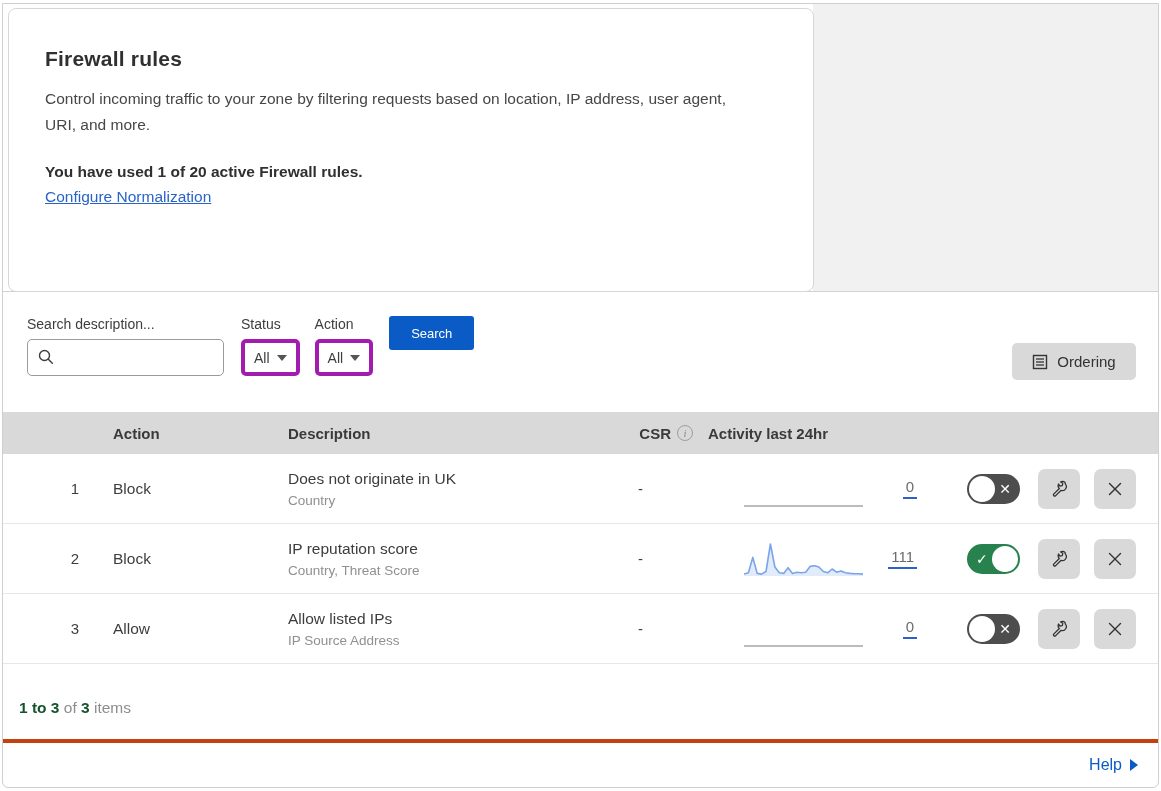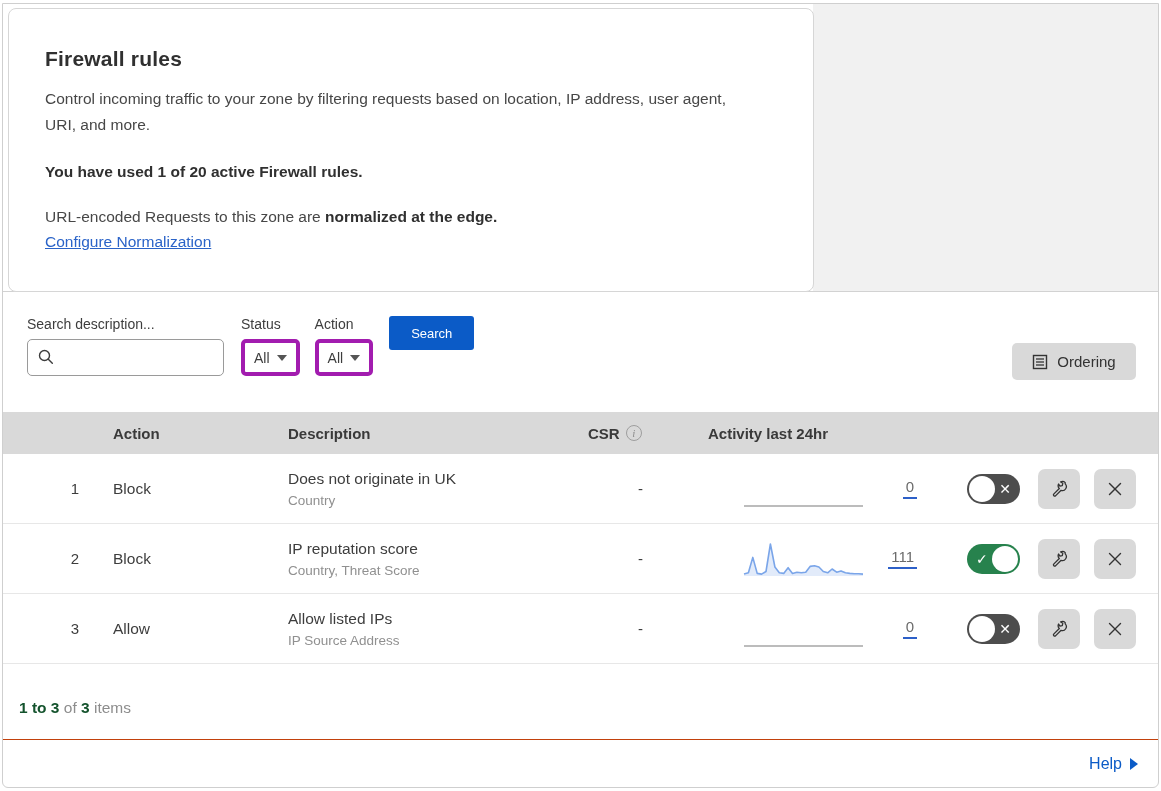--- a/index.html
+++ b/index.html
@@ -64,21 +64,21 @@
     position: absolute; right: 22px; top: 51px; height: 37px; width: 124px;
     border: none; border-radius: 5px; background: #d9d9d9; color: #333;
     font-size: 15px; font-family: "Liberation Sans", sans-serif; cursor: pointer;
     display: flex; align-items: center; justify-content: center; gap: 9px;
   }
 
   
   .tbl-grid { display: grid; grid-template-columns: 90px 175px 320px 105px 250px 1fr; align-items: center; }
   .tbl-header { height: 42px; background: #d9d9d9; font-weight: 600; font-size: 15px; color: #3a3a3a; flex: none; }
   .col-pad20 { padding-left: 20px; }
-  .col-csr { text-align: center; display: flex; align-items: center; justify-content: flex-start; gap: 6px; }
+  .col-csr { text-align: center; display: flex; align-items: center; justify-content: flex-end; gap: 6px; }
   .col-activity-h { padding-left: 15px; }
   .info-icon {
     display: inline-flex; width: 16px; height: 16px; border: 1px solid #9e9e9e; border-radius: 50%;
     color: #8d8d8d; font-size: 11px; font-weight: 400; align-items: center; justify-content: center;
     font-family: "Liberation Serif", serif; font-style: italic;
   }
   .info-icon::before { content: "i"; }
   .tbl-row { height: 70px; border-bottom: 1px solid #e7e7e7; background: #fff; }
   .cell-num { text-align: right; padding-right: 14px; font-size: 15px; color: #3d3d3d; }
   .cell-action { padding-left: 20px; font-size: 15.5px; color: #3d3d3d; }
@@ -108,40 +108,37 @@
   .toggle.on .glyph::before { content: "\2713"; font-weight: 700; }
 
   .icon-btn {
     width: 42px; height: 40px; border: none; border-radius: 7px; background: #d9d9d9;
     display: flex; align-items: center; justify-content: center; cursor: pointer;
   }
 
   
   .tbl-footer { flex: 1; display: flex; align-items: flex-end; padding: 0 0 22px 16px; font-size: 15.5px; color: #8d8d8d; }
   .tbl-footer b { color: #14532d; font-weight: 700; }
-  .help-bar { flex: none; height: 48px; border-top: 1px solid #c2410c; display: flex; align-items: center; justify-content: flex-end; padding-right: 20px; }
+  .help-bar { flex: none; height: 48px; border-top: 4px solid #c2410c; display: flex; align-items: center; justify-content: flex-end; padding-right: 20px; }
   .help-link { display: flex; align-items: center; gap: 8px; color: #0b5bc7; font-size: 16px; cursor: pointer; }
   .help-arrow { width: 0; height: 0; border-top: 6px solid transparent; border-bottom: 6px solid transparent; border-left: 8px solid #0b5bc7; }
 </style>
 </head>
 <body>
 
 <div class="outer">
 
   <div class="top-section">
     <div class="side-panel">
       
     </div>
     <div class="header-card">
       <div class="page-title">Firewall rules</div>
       <div class="page-desc">Control incoming traffic to your zone by filtering requests based on location, IP address, user agent, URI, and more.</div>
       <div class="usage-note">You have used 1 of 20 active Firewall rules.</div>
-      <div class="norm-line">
-        <span>URL-encoded Requests to this zone are </span><b>normalized at the edge.</b>
-      </div>
       <a class="norm-link">Configure Normalization</a>
     </div>
   </div>
 
   <div class="filter-section">
     <div class="filter-left">
       <div class="filter-group">
         <div class="filter-label">Search description...</div>
         <div class="search-wrap">
           <svg class="search-icon" viewBox="0 0 16 16">

